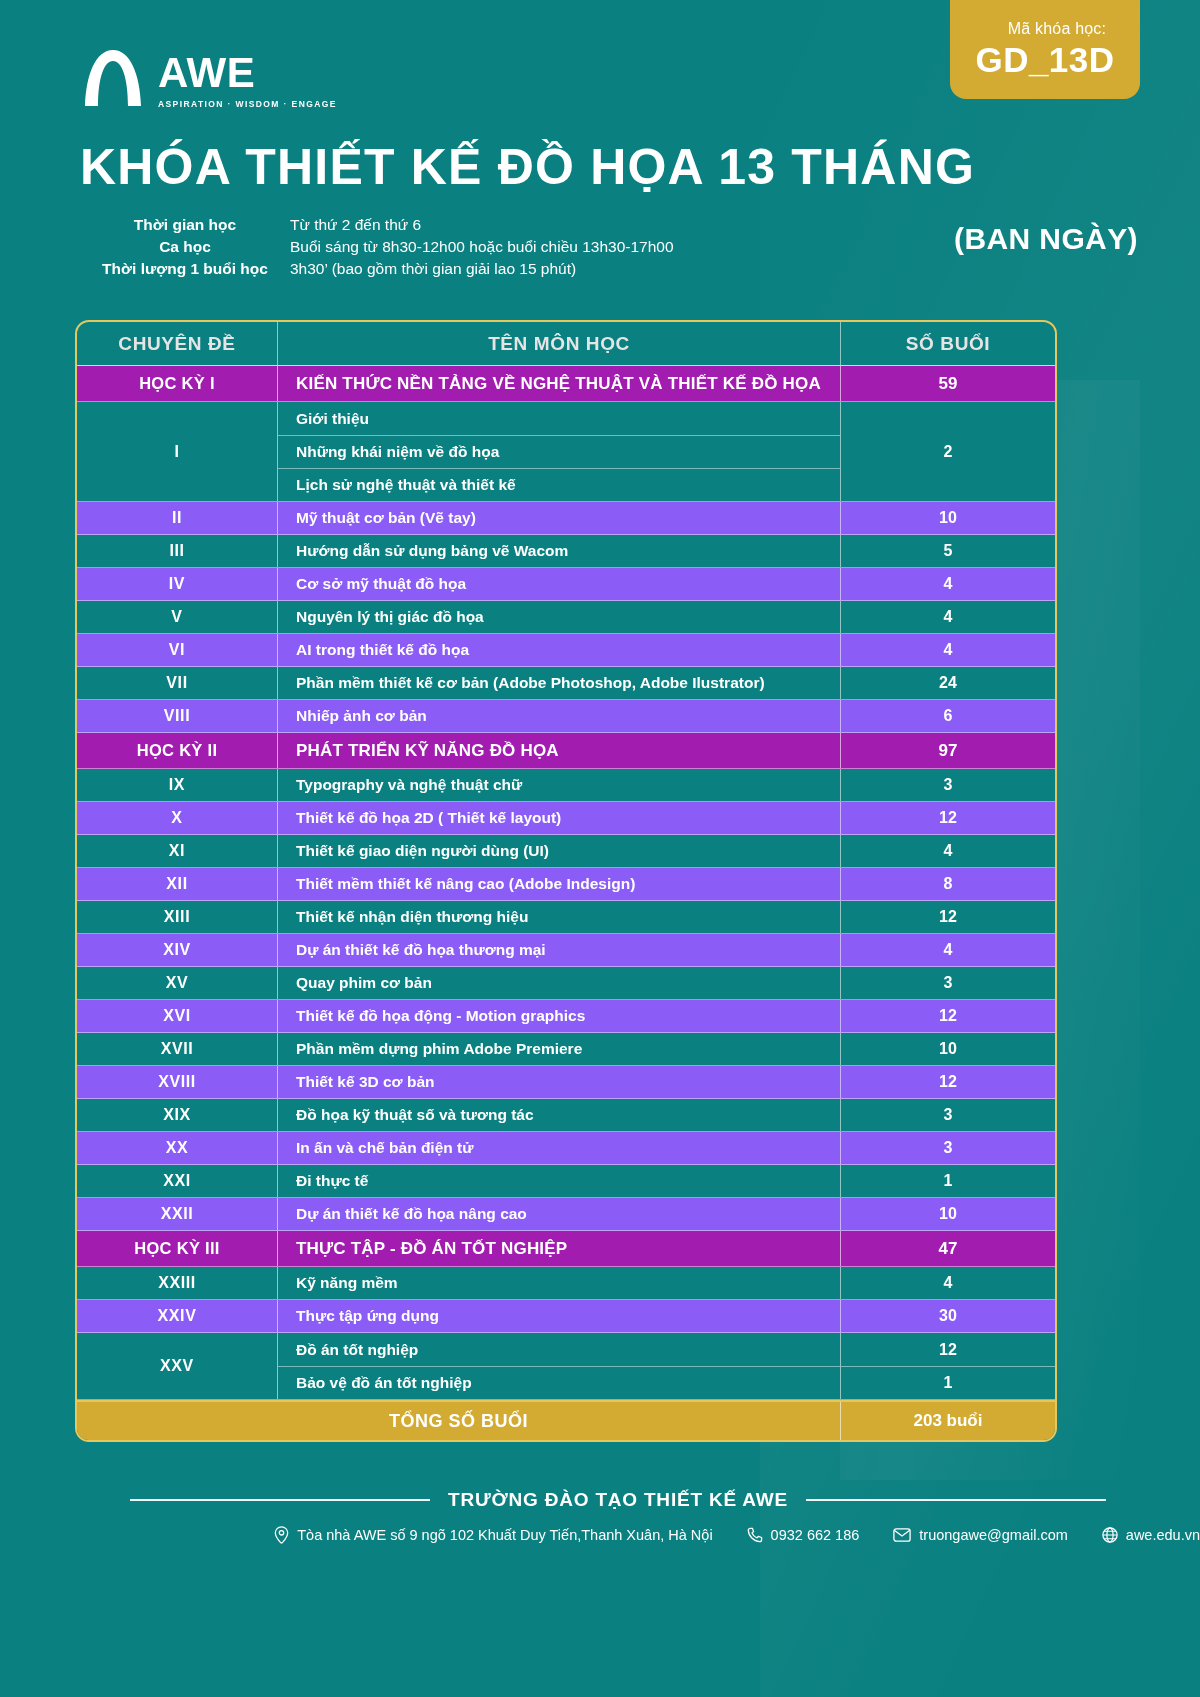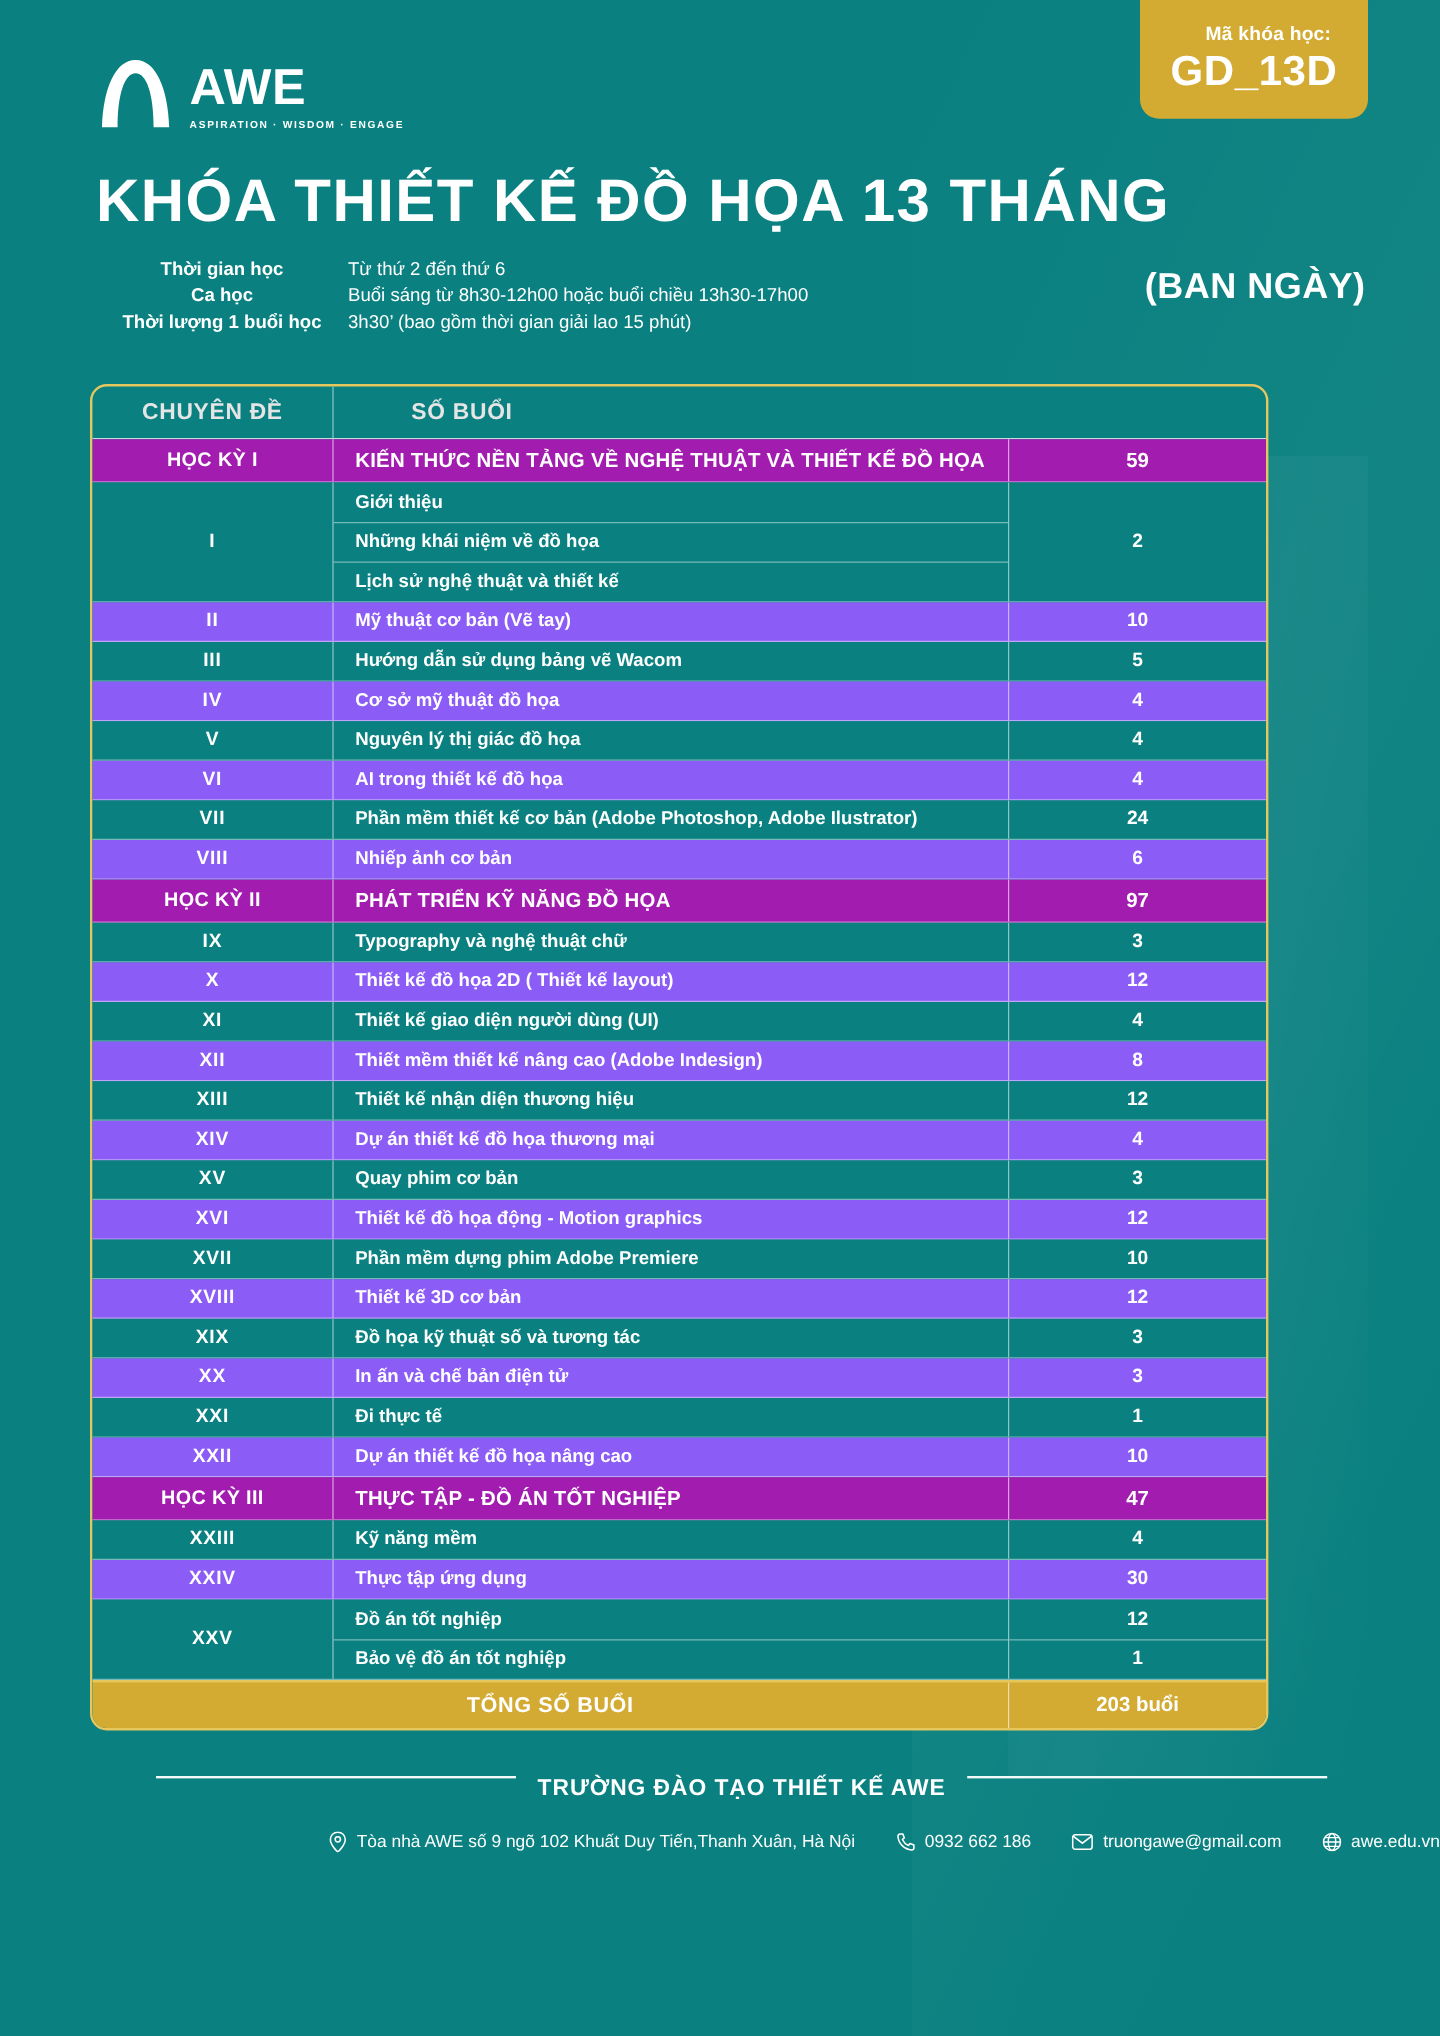--- a/index.html
+++ b/index.html
@@ -73,21 +73,21 @@
     background: #d3ab33;
     border-radius: 0 0 16px 16px;
     display: flex;
     flex-direction: column;
     align-items: center;
     justify-content: center;
     padding-top: 6px;
   }
   .code-label {
     font-size: 16px;
-    font-weight: 700;
+    font-weight: 400;
     color: #ffffff;
     letter-spacing: 0.2px;
     margin-left: 24px;
   }
   .code-value {
     font-size: 35px;
     font-weight: 800;
     color: #ffffff;
     letter-spacing: 0.5px;
     margin-top: 2px;
@@ -295,20 +295,21 @@
     width: 1200px;
     height: 217px;
   }
   .footer-title-wrap {
     position: absolute;
     top: 0;
     left: 0;
     width: 1200px;
     height: 40px;
     display: flex;
+    align-items: center;
     justify-content: center;
     gap: 18px;
     padding-left: 36px;
   }
   .rule { height: 2px; background: #ffffff; width: 300px; opacity: 0.95; }
   .footer-title {
     font-size: 19px;
     font-weight: 800;
     color: #ffffff;
     letter-spacing: 0.8px;
@@ -372,20 +373,21 @@
     <div class="info-row">
       <div class="info-label">Thời lượng 1 buổi học</div>
       <div class="info-value">3h30’ (bao gồm thời gian giải lao 15 phút)</div>
     </div>
   </div>
 
   <div class="table">
 
     <div class="trow head-row">
       <div class="c-chuyen">CHUYÊN ĐỀ</div>
+      <div class="c-mon">TÊN MÔN HỌC</div>
       <div class="c-buoi">SỐ BUỔI</div>
     </div>
 
     <div class="trow sem-row rowline">
       <div class="c-chuyen">HỌC KỲ I</div>
       <div class="c-mon">KIẾN THỨC NỀN TẢNG VỀ NGHỆ THUẬT VÀ THIẾT KẾ ĐỒ HỌA</div>
       <div class="c-buoi">59</div>
     </div>
 
     <div class="group dark rowline">

